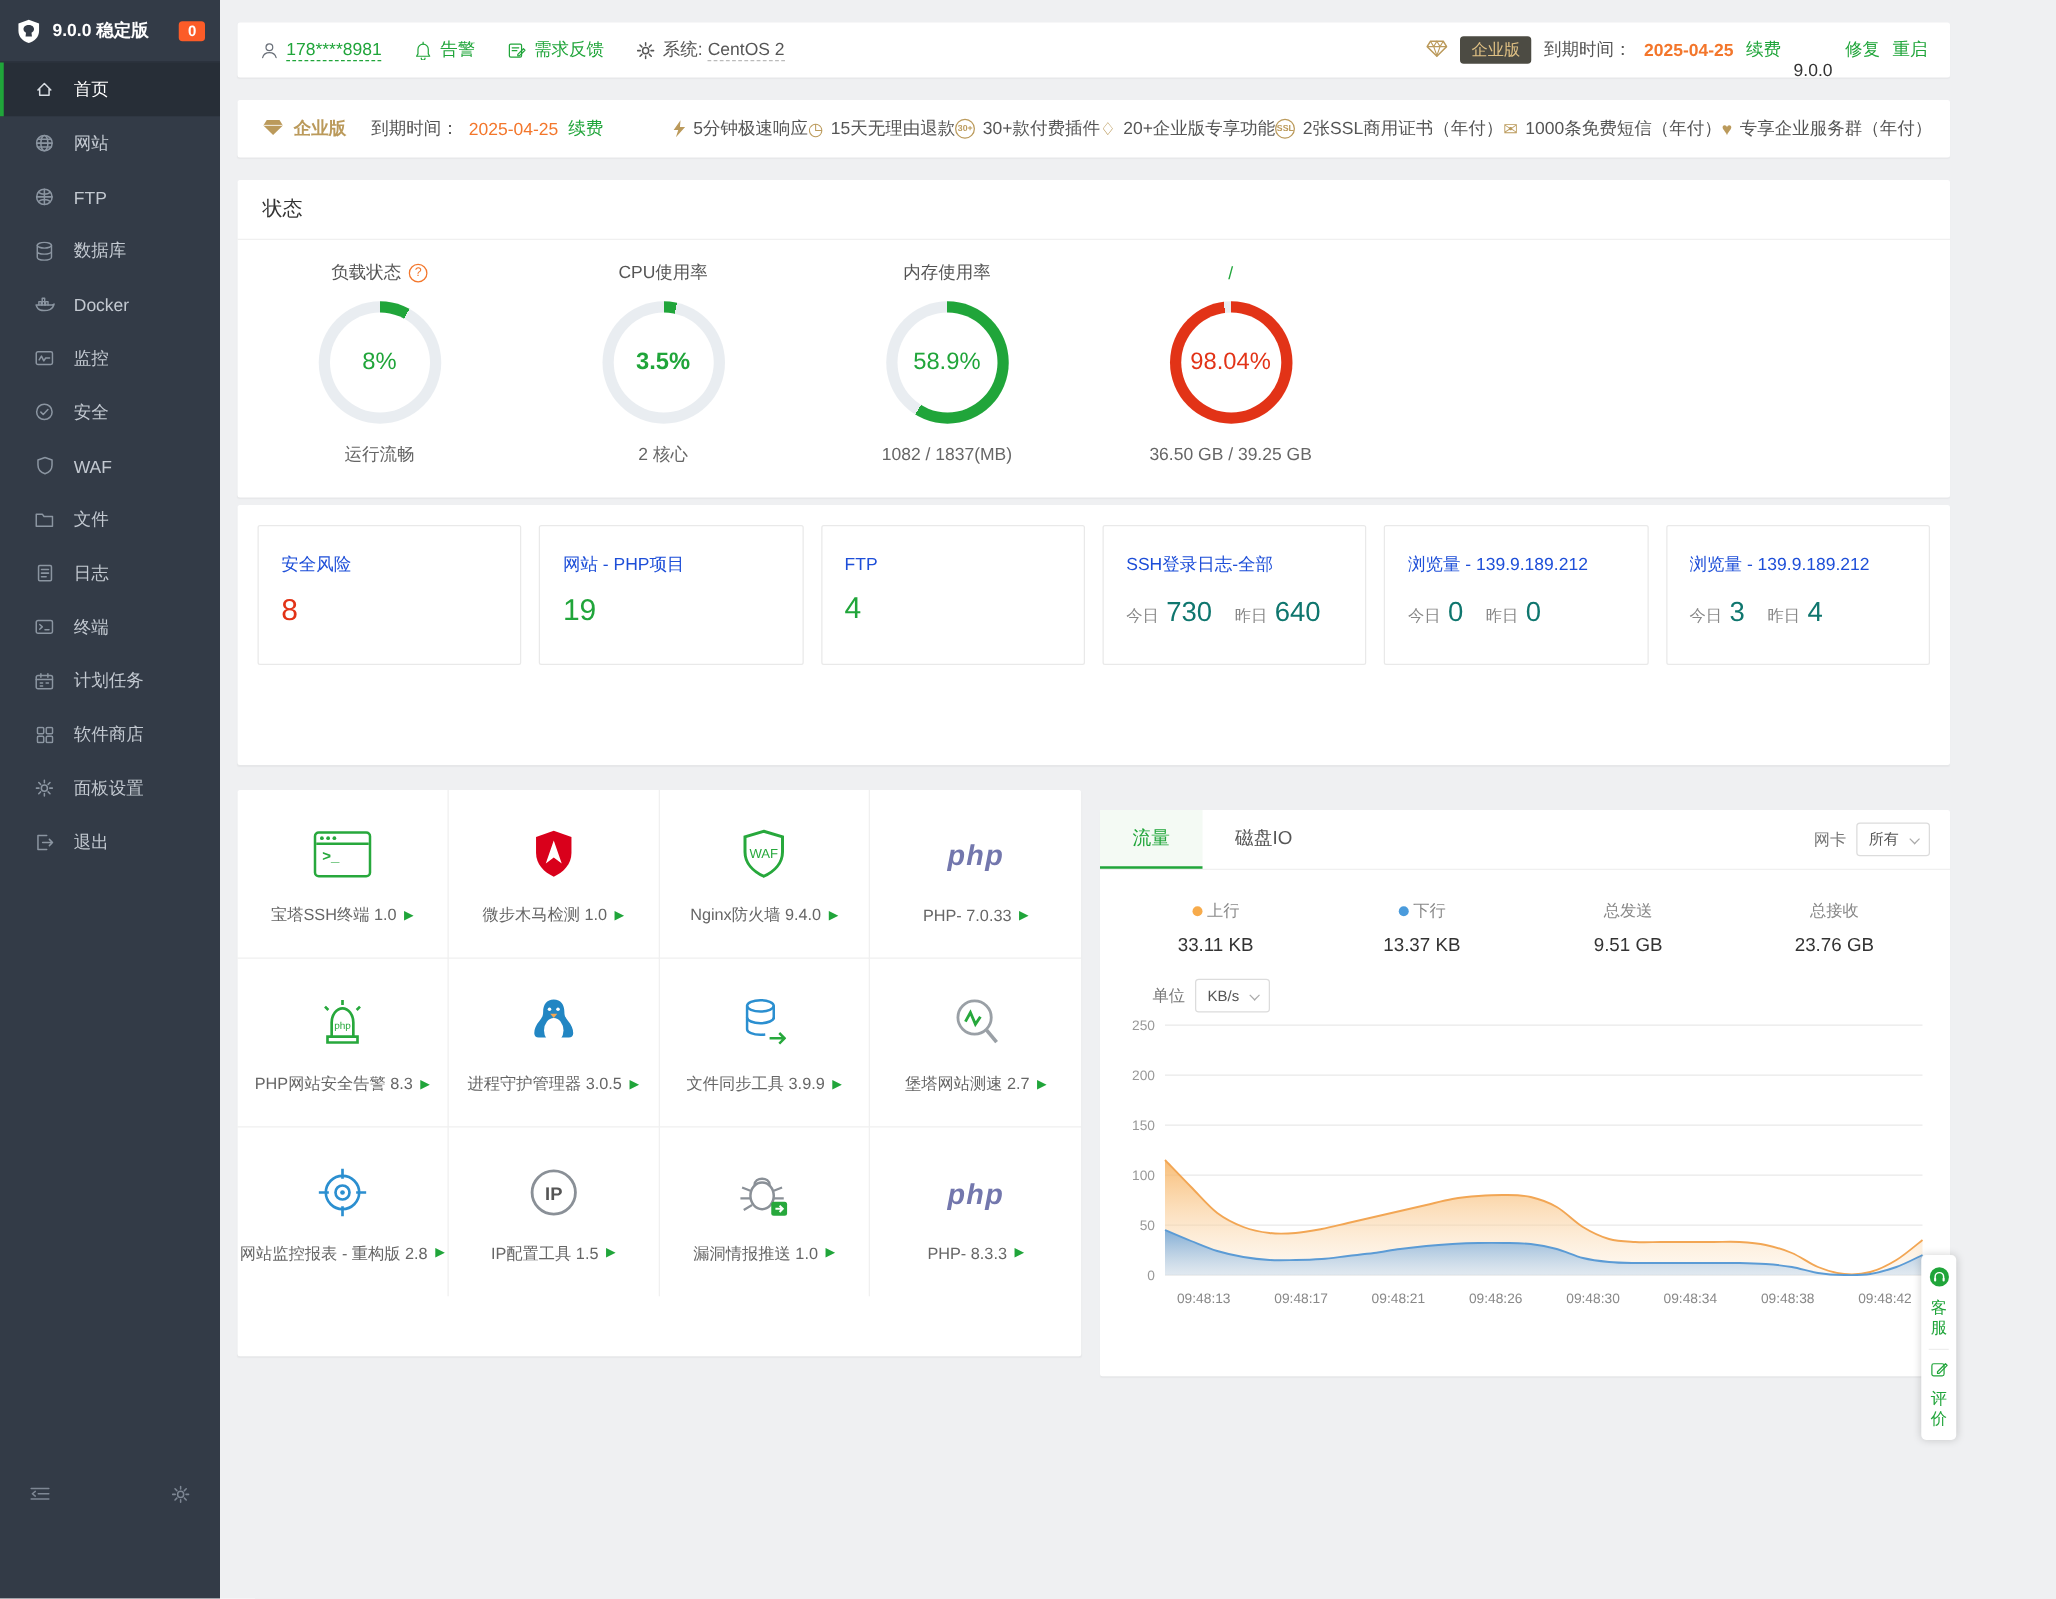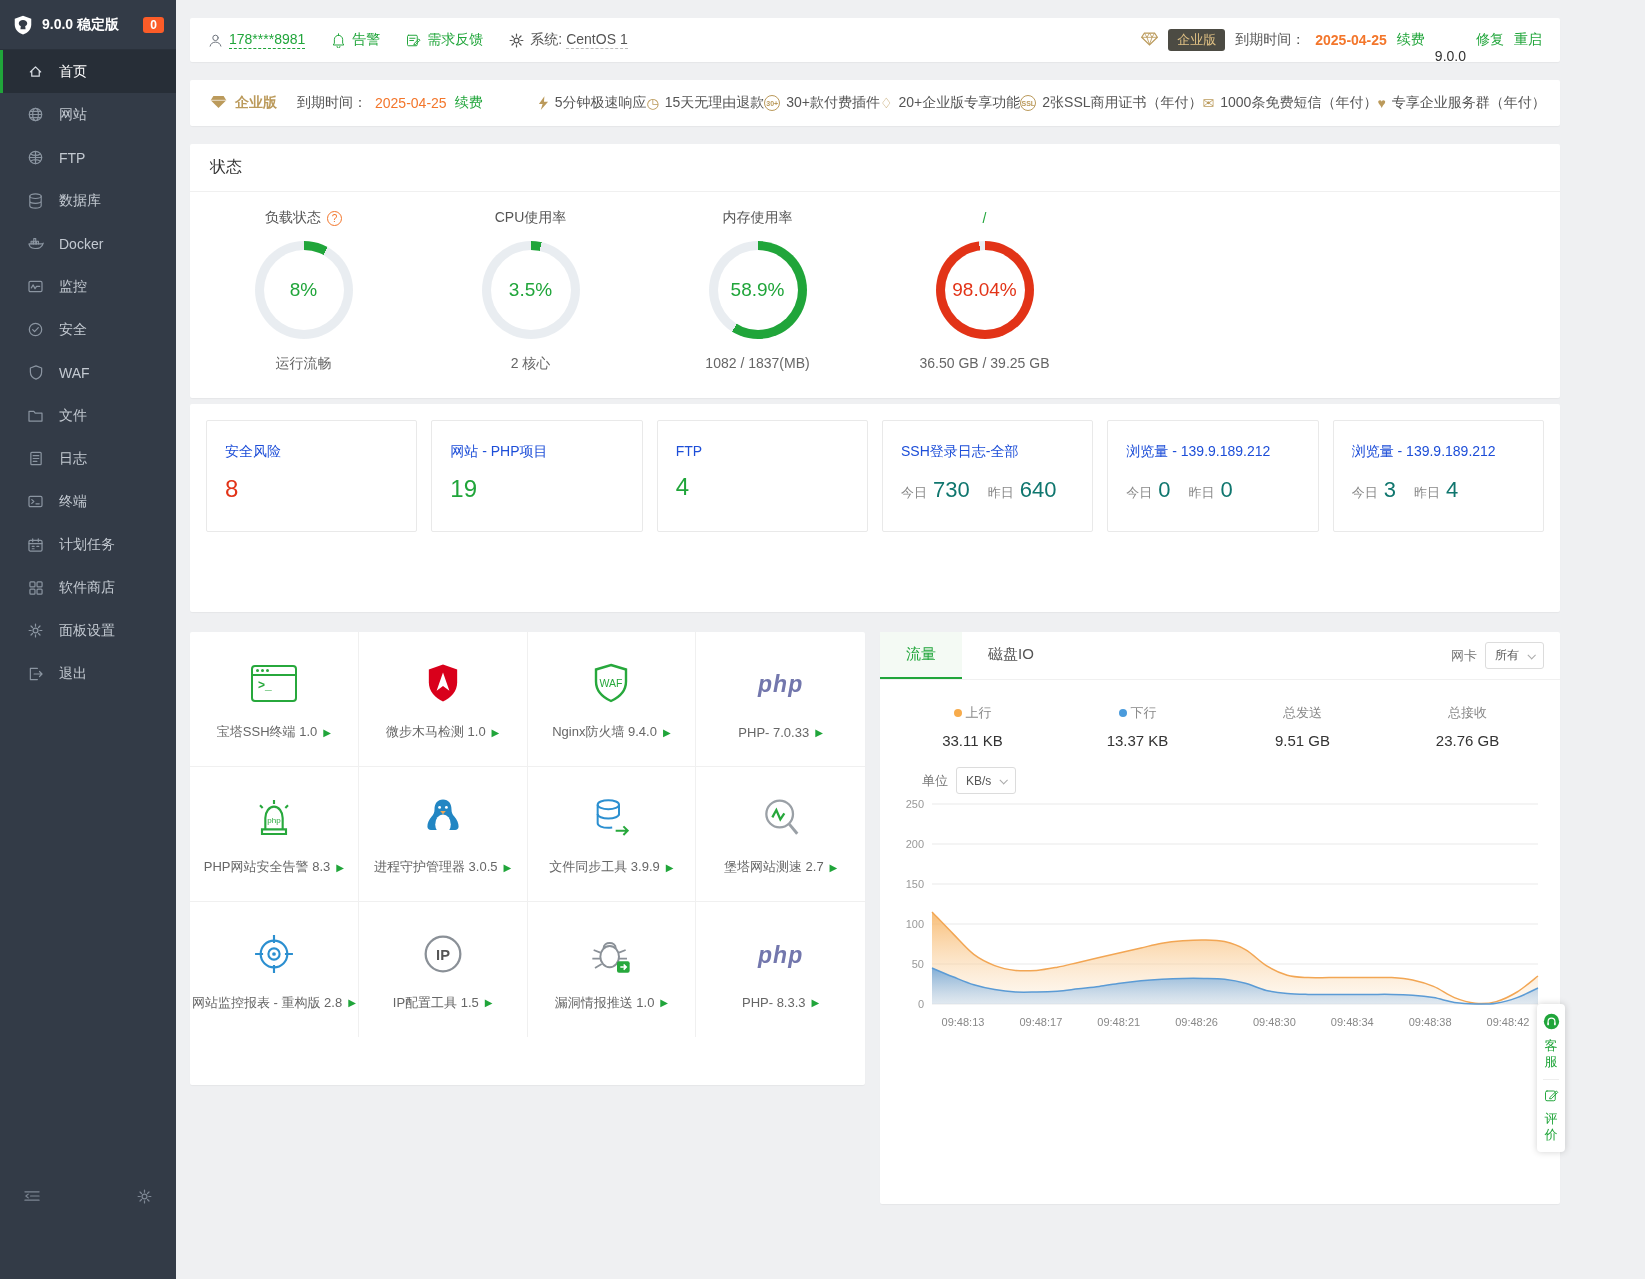--- a/index.html
+++ b/index.html
@@ -71,21 +71,21 @@
 .sw-cell:nth-child(n+9){border-bottom:none;}
 .sw-ico{height:52px;display:flex;align-items:center;justify-content:center;}
 .sw-label{margin-top:14px;color:#666;font-size:13px;display:flex;align-items:center;gap:6px;}
 .play{color:var(--green);font-size:10px;}
 .php-logo{font-style:italic;font-weight:bold;font-size:23px;color:#7377ad;letter-spacing:1px;}
 .term-box{width:46px;height:37px;border:2px solid #27a83c;border-radius:4px;}
 .term-box .tdots{height:9px;border-bottom:2px solid #27a83c;display:flex;align-items:center;gap:2px;padding:0 3px;}
 .term-box .tdots i{width:3px;height:3px;background:#27a83c;border-radius:50%;}
 .term-box span{display:block;color:#27a83c;font-weight:bold;font-size:12px;padding:3px 0 0 5px;line-height:1;}
 
-.traffic-card{top:632px;left:704px;width:680px;height:572px;}
+.traffic-card{top:648px;left:704px;width:680px;height:453px;}
 .tf-tabs{height:48px;display:flex;align-items:stretch;border-bottom:1px solid #f0f0f0;}
 .tab{padding:0 26px;display:flex;align-items:center;font-size:15px;color:#555;cursor:pointer;border-bottom:2px solid transparent;}
 .tab.active{color:var(--green);background:#f4faf4;border-bottom-color:var(--green);}
 .tf-right{margin-left:auto;display:flex;align-items:center;gap:8px;padding-right:16px;color:#777;font-size:13px;}
 .select{display:inline-flex;align-items:center;border:1px solid #dcdcdc;border-radius:3px;height:27px;padding:0 9px;color:#555;font-size:12px;cursor:pointer;background:#fff;}
 .caret{display:inline-block;width:6px;height:6px;border-right:1.4px solid #aaa;border-bottom:1.4px solid #aaa;transform:rotate(45deg) translateY(-1px);margin-left:9px;}
 .tf-stats{display:flex;padding:24px 10px 4px;}
 .tf-stat{flex:1;text-align:center;}
 .tf-sl{color:#888;font-size:13px;display:flex;align-items:center;justify-content:center;gap:4px;}
 .stat-dot{width:8px;height:8px;border-radius:50%;display:inline-block;}
@@ -294,21 +294,21 @@
         <span class="tb-green">需求反馈</span>
       </div>
       <div class="tb-item">
         <span class="ti">
             <svg class="svgi" width="15" height="15" viewBox="0 0 16 16" style="color:#555">
               <circle cx="8" cy="8" r="2.6"></circle>
               <path d="M8 1.2v2.2M8 12.6v2.2M1.2 8h2.2M12.6 8h2.2M3.2 3.2l1.6 1.6M11.2 11.2l1.6 1.6M12.8 3.2l-1.6 1.6M4.8 11.2l-1.6 1.6"></path>
             </svg>
           </span>
         <span style="color:#555;margin-right:4px">系统:</span>
-        <span class="tb-os">CentOS 1</span>
+        <span class="tb-os">CentOS 2</span>
       </div>
       <div class="tb-right">
         <span><svg width="17" height="14" viewBox="0 0 20 16">
               <path d="M4 1h12l3.2 5L10 15 .8 6z" fill="none" stroke="#bb9a5b" stroke-width="1.4"></path>
               <path d="M1 6h18M7 6l3 8.4L13 6M4 1l3 5 3-5 3 5 3-5" fill="none" stroke="#bb9a5b" stroke-width="1"></path>
             </svg></span>
         <span class="edition-badge">企业版</span>
         <span style="color:#555">到期时间：</span>
         <span class="tb-date">2025-04-25</span>
         <span class="tb-green">续费</span>
@@ -376,21 +376,21 @@
           <div class="ring" style="background: conic-gradient(rgb(32, 165, 58) 28.8deg, rgb(233, 237, 241) 0deg);">
               <div class="ring-in" style="color: rgb(32, 165, 58);">8%</div>
             </div>
           <div class="g-sub">运行流畅</div>
         </div>
         <div class="gauge">
           <div class="g-top">
               <span>CPU使用率</span>
             </div>
           <div class="ring" style="background: conic-gradient(rgb(32, 165, 58) 12.6deg, rgb(233, 237, 241) 0deg);">
-              <div class="ring-in" style="color: rgb(32, 165, 58);">3.5%</div>
+              <div class="ring-in" style="color: rgb(32, 165, 58); font-weight: bold;">3.5%</div>
             </div>
           <div class="g-sub">2 核心</div>
         </div>
         <div class="gauge">
           <div class="g-top">
               <span>内存使用率</span>
             </div>
           <div class="ring" style="background: conic-gradient(rgb(32, 165, 58) 212deg, rgb(233, 237, 241) 0deg);">
               <div class="ring-in" style="color: rgb(32, 165, 58);">58.9%</div>
             </div>

